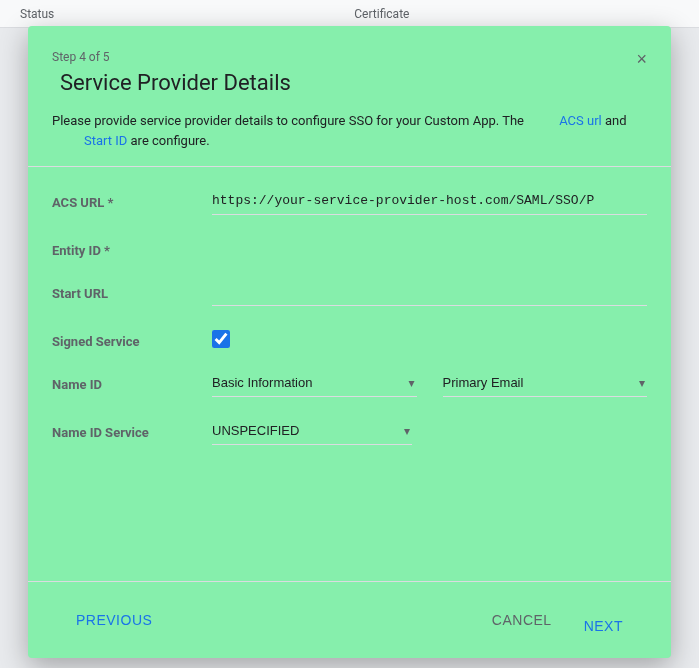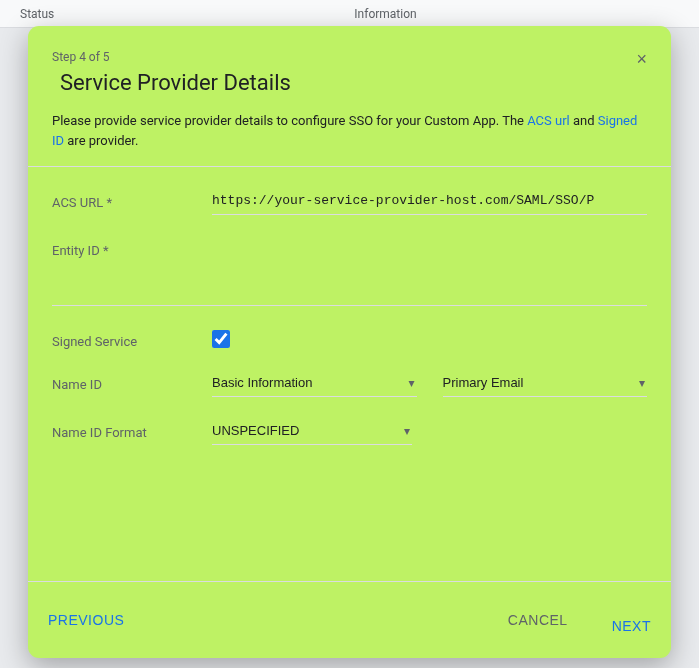--- a/index.html
+++ b/index.html
@@ -35,22 +35,22 @@
       color: #5f6368;
       gap: 300px;
     }
     
     .modal {
       position: absolute;
       top: 26px;
       left: 28px;
       right: 28px;
       bottom: 10px;
-      background: #bef264;
-      border-radius: 11px;
+      background: #86efac;
+      border-radius: 4px;
       box-shadow: 0 8px 28px rgba(0,0,0,0.3);
       display: flex;
       flex-direction: column;
       overflow: hidden;
     }
     .modal-header {
       padding: 24px 24px 0 24px;
       position: relative;
     }
     .step-label {
@@ -80,20 +80,21 @@
     }
     .modal-description {
       padding: 0 24px 16px 24px;
       font-size: 13px;
       color: #202124;
       line-height: 1.5;
     }
     .modal-description a, .link-text {
       color: #1a73e8;
       text-decoration: none;
+      margin-left: 32px;
     }
     .divider {
       height: 1px;
       background: #dadce0;
       margin: 0;
     }
     .modal-body {
       flex: 1;
       padding: 20px 24px;
       overflow-y: auto;
@@ -102,21 +103,21 @@
       display: flex;
       align-items: flex-start;
       margin-bottom: 20px;
     }
     .form-label {
       width: 160px;
       min-width: 160px;
       font-size: 13px;
       color: #5f6368;
       padding-top: 8px;
-      font-weight: 400;
+      font-weight: 700;
     }
     .form-control {
       flex: 1;
     }
     .text-input {
       width: 100%;
       border: none;
       border-bottom: 1px solid #dadce0;
       outline: none;
       font-size: 13px;
@@ -170,29 +171,29 @@
       transform: translateY(-50%);
       pointer-events: none;
       color: #5f6368;
       font-size: 12px;
     }
     .single-dropdown {
       max-width: 200px;
     }
     
     .modal-footer {
-      padding: 16px 8px;
+      padding: 16px 36px;
       display: flex;
       align-items: center;
       justify-content: space-between;
       border-top: 1px solid #dadce0;
     }
     .footer-right {
       display: flex;
-      gap: 20px;
+      gap: 8px;
       align-items: center;
     }
     .btn {
       background: none;
       border: none;
       cursor: pointer;
       font-size: 14px;
       font-weight: 500;
       letter-spacing: 0.5px;
       padding: 8px 12px;
@@ -214,52 +215,53 @@
       text-transform: uppercase;
     }
   </style>
 </head>
 <body>
 
 <div class="backdrop">
 
   <div class="bg-hint">
     <span>Status</span>
-    <span>Information</span>
+    <span>Certificate</span>
   </div>
 
   <div class="modal">
     <div class="modal-header">
       <div class="step-label">Step 4 of 5</div>
       <div class="modal-title">Service Provider Details</div>
       <button class="close-btn">
         <span>×</span>
       </button>
     </div>
 
     <div class="modal-description">
-      <span>Please provide service provider details to configure SSO for your Custom App. The </span><span class="link-text">ACS url</span><span> and </span><span class="link-text">Signed ID</span><span> are provider.</span>
+      <span>Please provide service provider details to configure SSO for your Custom App. The </span><span class="link-text">ACS url</span><span> and </span><span class="link-text">Start ID</span><span> are configure.</span>
     </div>
 
     <div class="divider"></div>
 
     <div class="modal-body">
 
       <div class="form-row">
         <div class="form-label">ACS URL *</div>
         <div class="form-control">
           <input type="text" class="text-input truncated" value="https://your-service-provider-host.com/SAML/SSO/P" style="">
         </div>
       </div>
 
       <div class="form-row">
         <div class="form-label">Entity ID *</div>
       </div>
 
       <div class="form-row">
+        <div class="form-label">Start URL</div>
         <div class="form-control">
           <input type="text" class="text-input" style="">
         </div>
       </div>
 
       <div class="form-row">
         <div class="form-label">Signed Service</div>
         <div class="form-control checkbox-wrapper">
           <input type="checkbox" class="checkbox-input" checked="" style="">
         </div>
@@ -279,21 +281,21 @@
             <select class="dropdown-select">
               <option value="Primary Email">Primary Email</option>
               <option value="Secondary Email">Secondary Email</option>
             </select>
             <span class="dropdown-arrow">▾</span>
           </div>
         </div>
       </div>
 
       <div class="form-row">
-        <div class="form-label">Name ID Format</div>
+        <div class="form-label">Name ID Service</div>
         <div class="form-control">
           <div class="dropdown-wrapper single-dropdown">
             <select class="dropdown-select">
               <option value="UNSPECIFIED">UNSPECIFIED</option>
               <option value="EMAIL">EMAIL</option>
               <option value="PERSISTENT">PERSISTENT</option>
               <option value="TRANSIENT">TRANSIENT</option>
             </select>
             <span class="dropdown-arrow">▾</span>
           </div>

